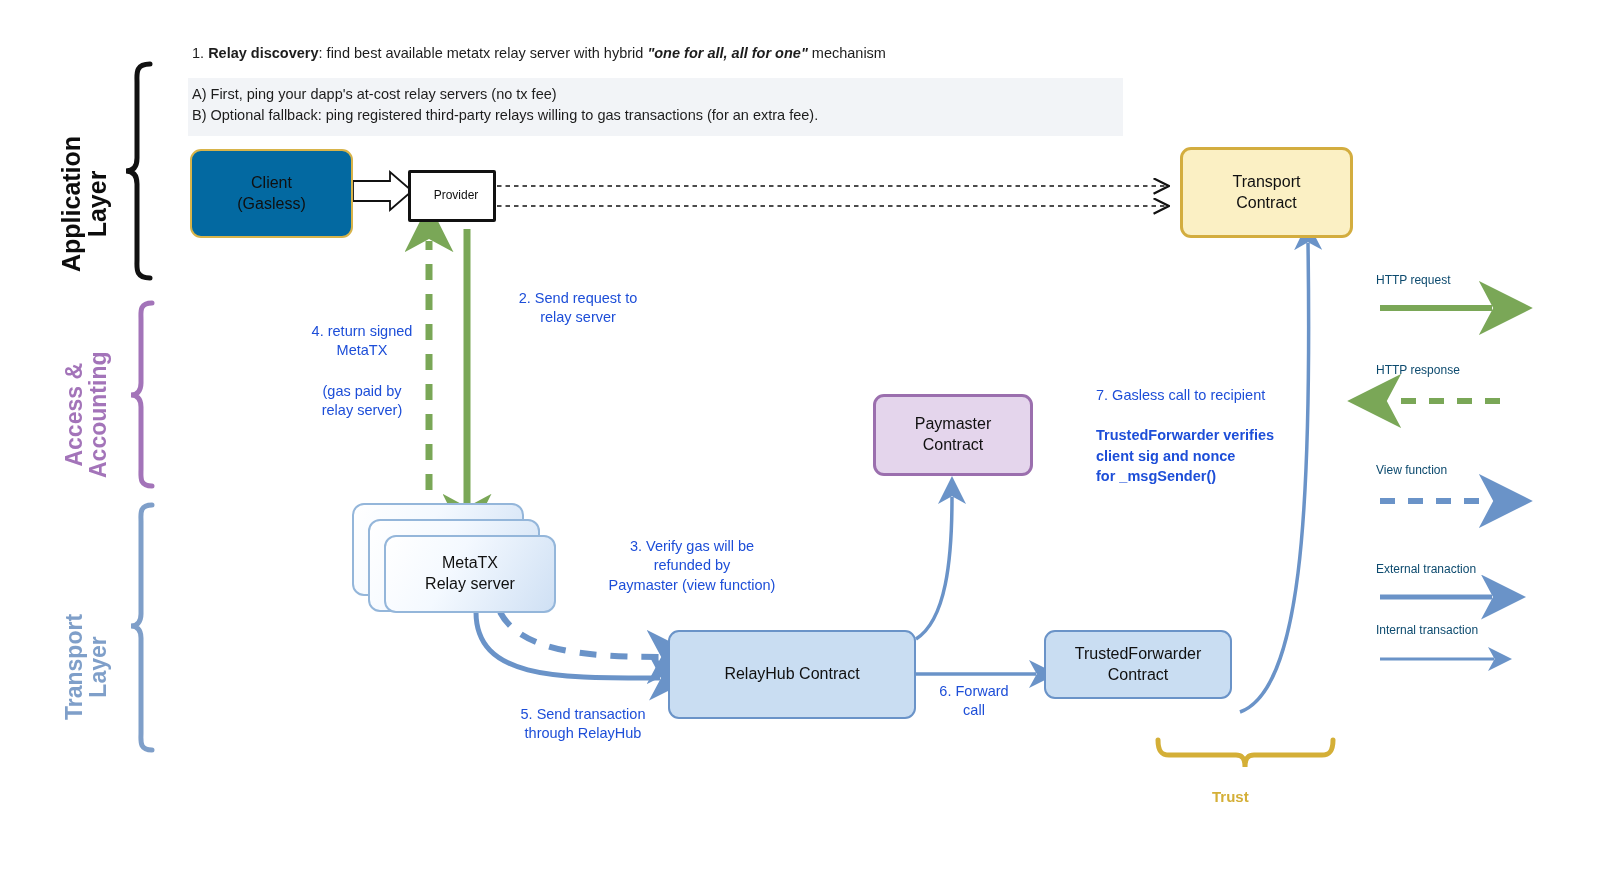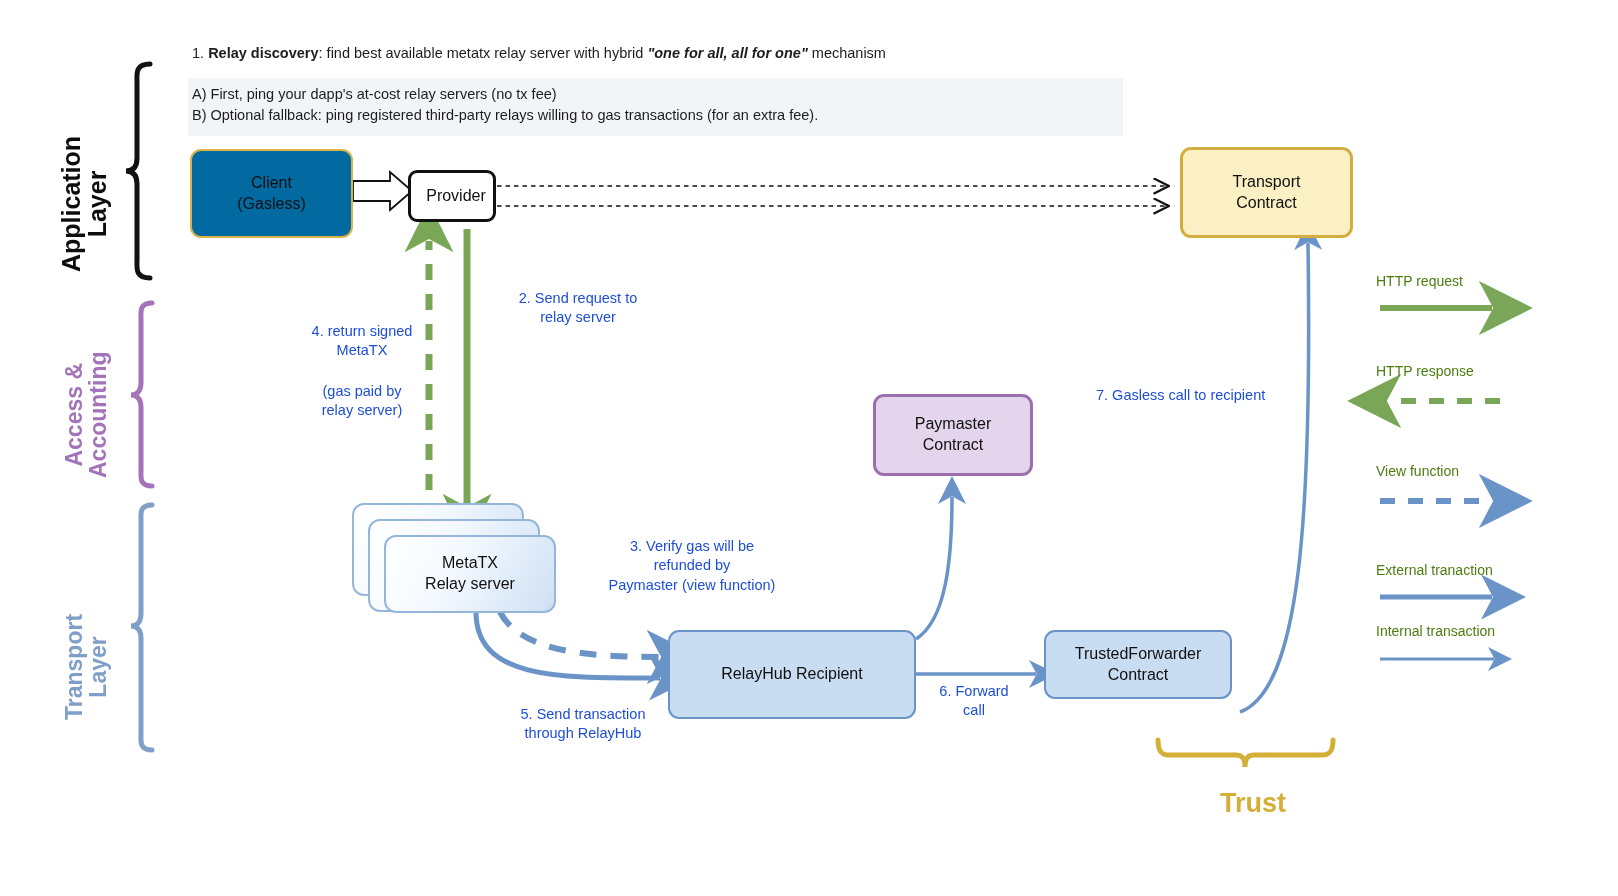--- a/index.html
+++ b/index.html
@@ -14,42 +14,42 @@
   .noteband{position:absolute;background:#f2f4f7;}
 
   
   .box{position:absolute;box-sizing:border-box;display:flex;align-items:center;
        justify-content:center;text-align:center;font-size:16px;line-height:1.3;
        border-radius:11px;color:#101010;}
   .box span{display:block;}
 
   .box-client{border:2.5px solid #d4b council;}
   .box-client{border:2.5px solid #d8b44a;background:#0369a1;}
-  .box-provider{border:3px solid #111111;background:#ffffff;border-radius:9px;font-size:16px;padding-left:8px;}
+  .box-provider{border:3px solid #111111;background:#ffffff;border-radius:2px;font-size:12px;padding-left:8px;}
   .box-recipient{border:3px solid #d7b council;}
   .box-recipient{border:3px solid #d3ad3f;background:#fbf0c4;}
   .box-paymaster{border:3px solid #9b6fae;background:#e4d5ec;}
   .box-blue{border:2.5px solid #6a93c8;background:#c9ddf2;}
   .box-relaystack{border:2px solid #94b6da;border-radius:12px;
       background:linear-gradient(120deg,#ffffff 0%,#f4f9ff 40%,#cfe0f4 100%);}
 
   
   .lbl{position:absolute;font-size:14.5px;line-height:1.33;text-align:center;color:#1d4ed8;}
   .lbl.left{text-align:left;}
   .lbl.bold{font-weight:bold;}
 
   
   .vcap{position:absolute;transform-origin:0 0;transform:rotate(-90deg);
         font-weight:bold;text-align:center;line-height:1.05;white-space:nowrap;}
   .vcap.app{font-size:25px;color:#0d0d0d;}
   .vcap.acc{font-size:23px;color:#a374b9;}
   .vcap.trn{font-size:23px;color:#7f9fc9;}
 
-  .trustlabel{position:absolute;font-size:27px;font-weight:bold;color:#d4af37;margin-left:8px;}
-  .legend-text{position:absolute;font-size:14px;color:#4d7c0f;white-space:nowrap;}
+  .trustlabel{position:absolute;font-size:15px;font-weight:bold;color:#d4af37;}
+  .legend-text{position:absolute;font-size:12px;color:#0c4a6e;white-space:nowrap;}
 </style>
 </head>
 <body>
 
 <div id="stage">
 
   <div class="noteband" style="left:188px;top:78px;width:935px;height:58px;"></div>
 
   <div class="note" style="left:192px;top:43px;">
     <span>1. </span><b>Relay discovery</b><span>: find best available metatx relay server with hybrid </span><i>"one for all, all for one"</i><span> mechanism</span>
@@ -193,21 +193,21 @@
   <div class="box box-relaystack" style="left:352px;top:503px;width:172px;height:93px;"></div>
   <div class="box box-relaystack" style="left:368px;top:519px;width:172px;height:93px;"></div>
   <div class="box box-relaystack" style="left:384px;top:535px;width:172px;height:78px;">
     <div>
       <span>MetaTX</span>
       <span>Relay server</span>
     </div>
   </div>
 
   <div class="box box-blue" style="left:668px;top:630px;width:248px;height:89px;">
-    <span>RelayHub Recipient</span>
+    <span>RelayHub Contract</span>
   </div>
 
   <div class="box box-blue" style="left:1044px;top:630px;width:188px;height:69px;">
     <div>
       <span>TrustedForwarder</span>
       <span>Contract</span>
     </div>
   </div>
 
   <div class="lbl" style="left:478px;top:289px;width:200px;">
@@ -235,20 +235,25 @@
     <div>through RelayHub</div>
   </div>
 
   <div class="lbl" style="left:912px;top:682px;width:124px;">
     <div>6. Forward</div>
     <div>call</div>
   </div>
 
   <div class="lbl left" style="left:1096px;top:386px;width:230px;">
     <div>7. Gasless call to recipient</div>
+  </div>
+  <div class="lbl left bold" style="left:1096px;top:425px;width:230px;line-height:1.42;">
+    <div>TrustedForwarder verifies</div>
+    <div>client sig and nonce</div>
+    <div>for _msgSender()</div>
   </div>
 
   <div class="trustlabel" style="left:1212px;top:788px;">Trust</div>
 
   <div class="legend-text" style="left:1376px;top:273px;">HTTP request</div>
   <div class="legend-text" style="left:1376px;top:363px;">HTTP response</div>
   <div class="legend-text" style="left:1376px;top:463px;">View function</div>
   <div class="legend-text" style="left:1376px;top:562px;">External tranaction</div>
   <div class="legend-text" style="left:1376px;top:623px;">Internal transaction</div>
 

